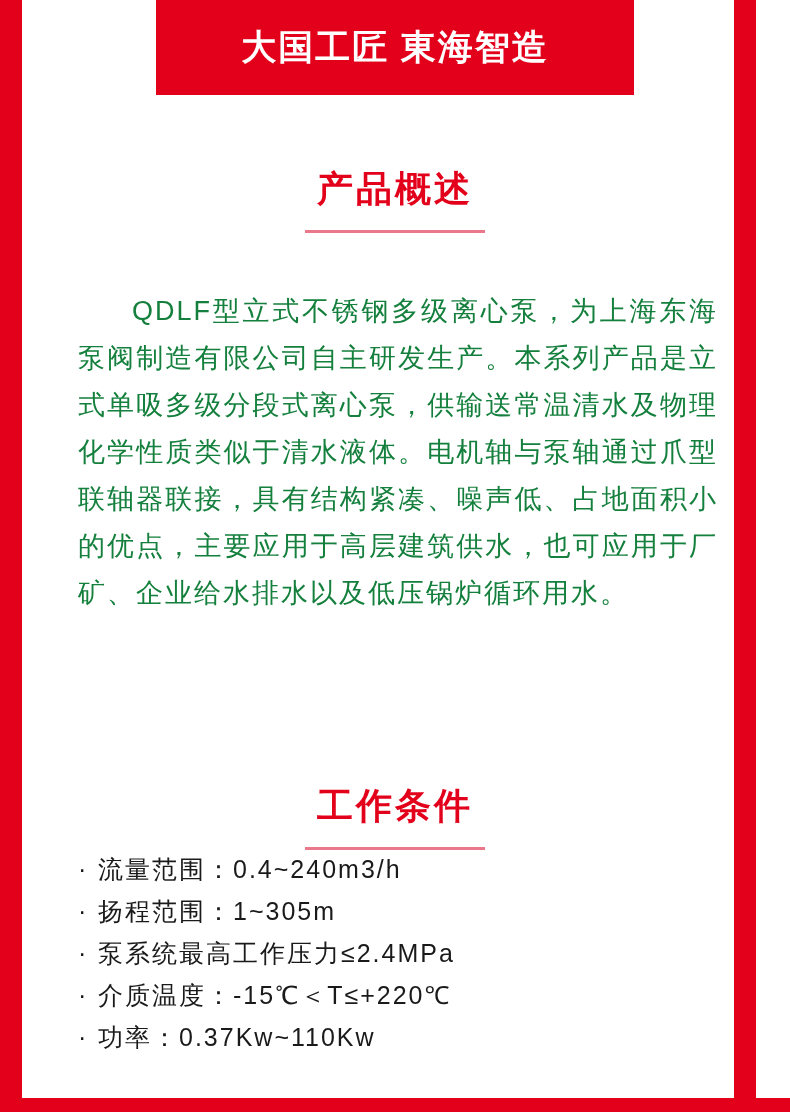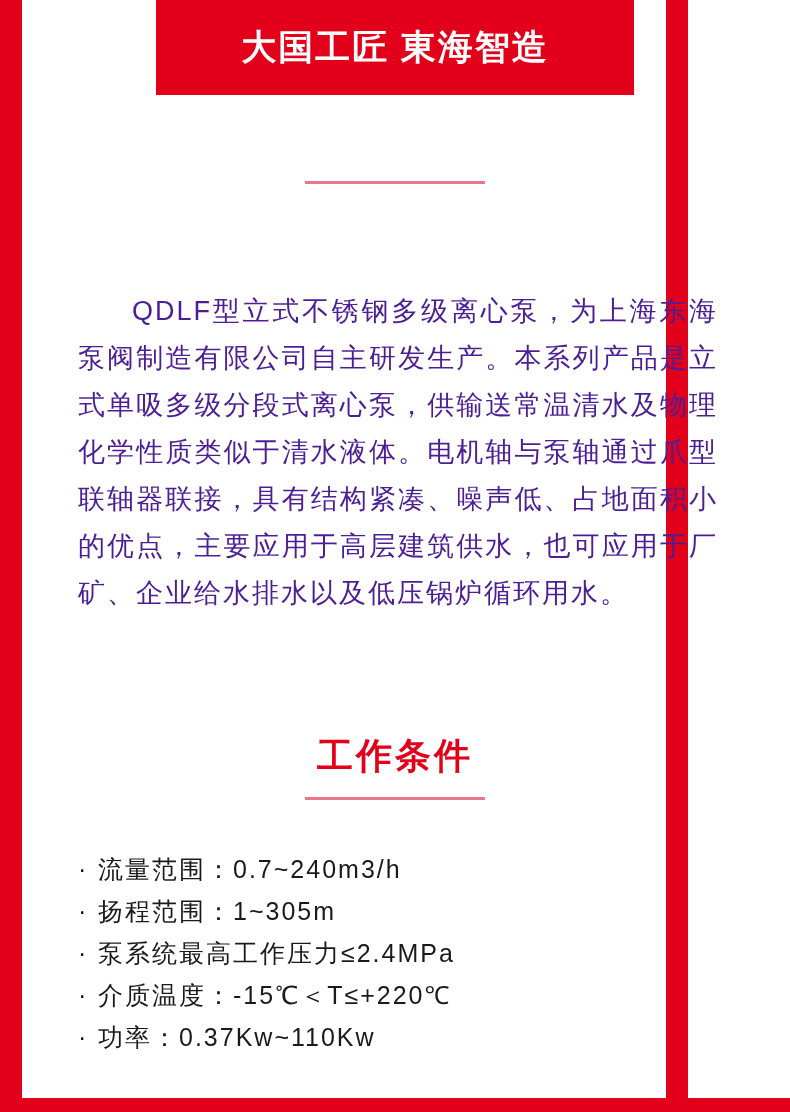--- a/index.html
+++ b/index.html
@@ -8,21 +8,21 @@
   }
   body {
     width: 790px;
     height: 1112px;
     background: #ffffff;
     font-family: "Liberation Sans", sans-serif;
     overflow: hidden;
     position: relative;
   }
   .page {
-    width: 688px;
+    width: 756px;
     height: 1112px;
     position: relative;
     box-sizing: border-box;
   }
   
   .rail {
     position: absolute;
     top: 0;
     width: 22px;
     height: 1112px;
@@ -74,30 +74,30 @@
   }
 
   
   .paragraph {
     position: absolute;
     top: 288px;
     left: 78px;
     width: 640px;
     font-size: 27px;
     line-height: 47px;
-    color: #4c1d95;
+    color: #15803d;
     text-align: justify;
     text-align-last: left;
     text-indent: 54px;
     letter-spacing: 2px;
   }
 
   #title-conditions-wrap {
     position: absolute;
-    top: 732px;
+    top: 782px;
     left: 0;
     width: 790px;
   }
 
   
   .spec-list {
     position: absolute;
     top: 848px;
     left: 78px;
     width: 660px;
@@ -140,34 +140,35 @@
 <div class="page">
 
   <div class="rail rail-left"></div>
   <div class="rail rail-right"></div>
 
   <div class="banner">
     <span class="banner-text">大国工匠  東海智造</span>
   </div>
 
   <div id="title-overview-wrap">
+    <div class="section-title">产品概述</div>
     <div class="title-underline"></div>
   </div>
 
   <div class="paragraph">QDLF型立式不锈钢多级离心泵，为上海东海泵阀制造有限公司自主研发生产。本系列产品是立式单吸多级分段式离心泵，供输送常温清水及物理化学性质类似于清水液体。电机轴与泵轴通过爪型联轴器联接，具有结构紧凑、噪声低、占地面积小的优点，主要应用于高层建筑供水，也可应用于厂矿、企业给水排水以及低压锅炉循环用水。</div>
 
   <div id="title-conditions-wrap">
     <div class="section-title">工作条件</div>
     <div class="title-underline"></div>
   </div>
 
   <ul class="spec-list">
     <li class="spec-item">
       <span class="bullet">·</span>
-      <span class="spec-text">流量范围：0.7~240m3/h</span>
+      <span class="spec-text">流量范围：0.4~240m3/h</span>
     </li>
     <li class="spec-item">
       <span class="bullet">·</span>
       <span class="spec-text">扬程范围：1~305m</span>
     </li>
     <li class="spec-item">
       <span class="bullet">·</span>
       <span class="spec-text">泵系统最高工作压力≤2.4MPa</span>
     </li>
     <li class="spec-item">

